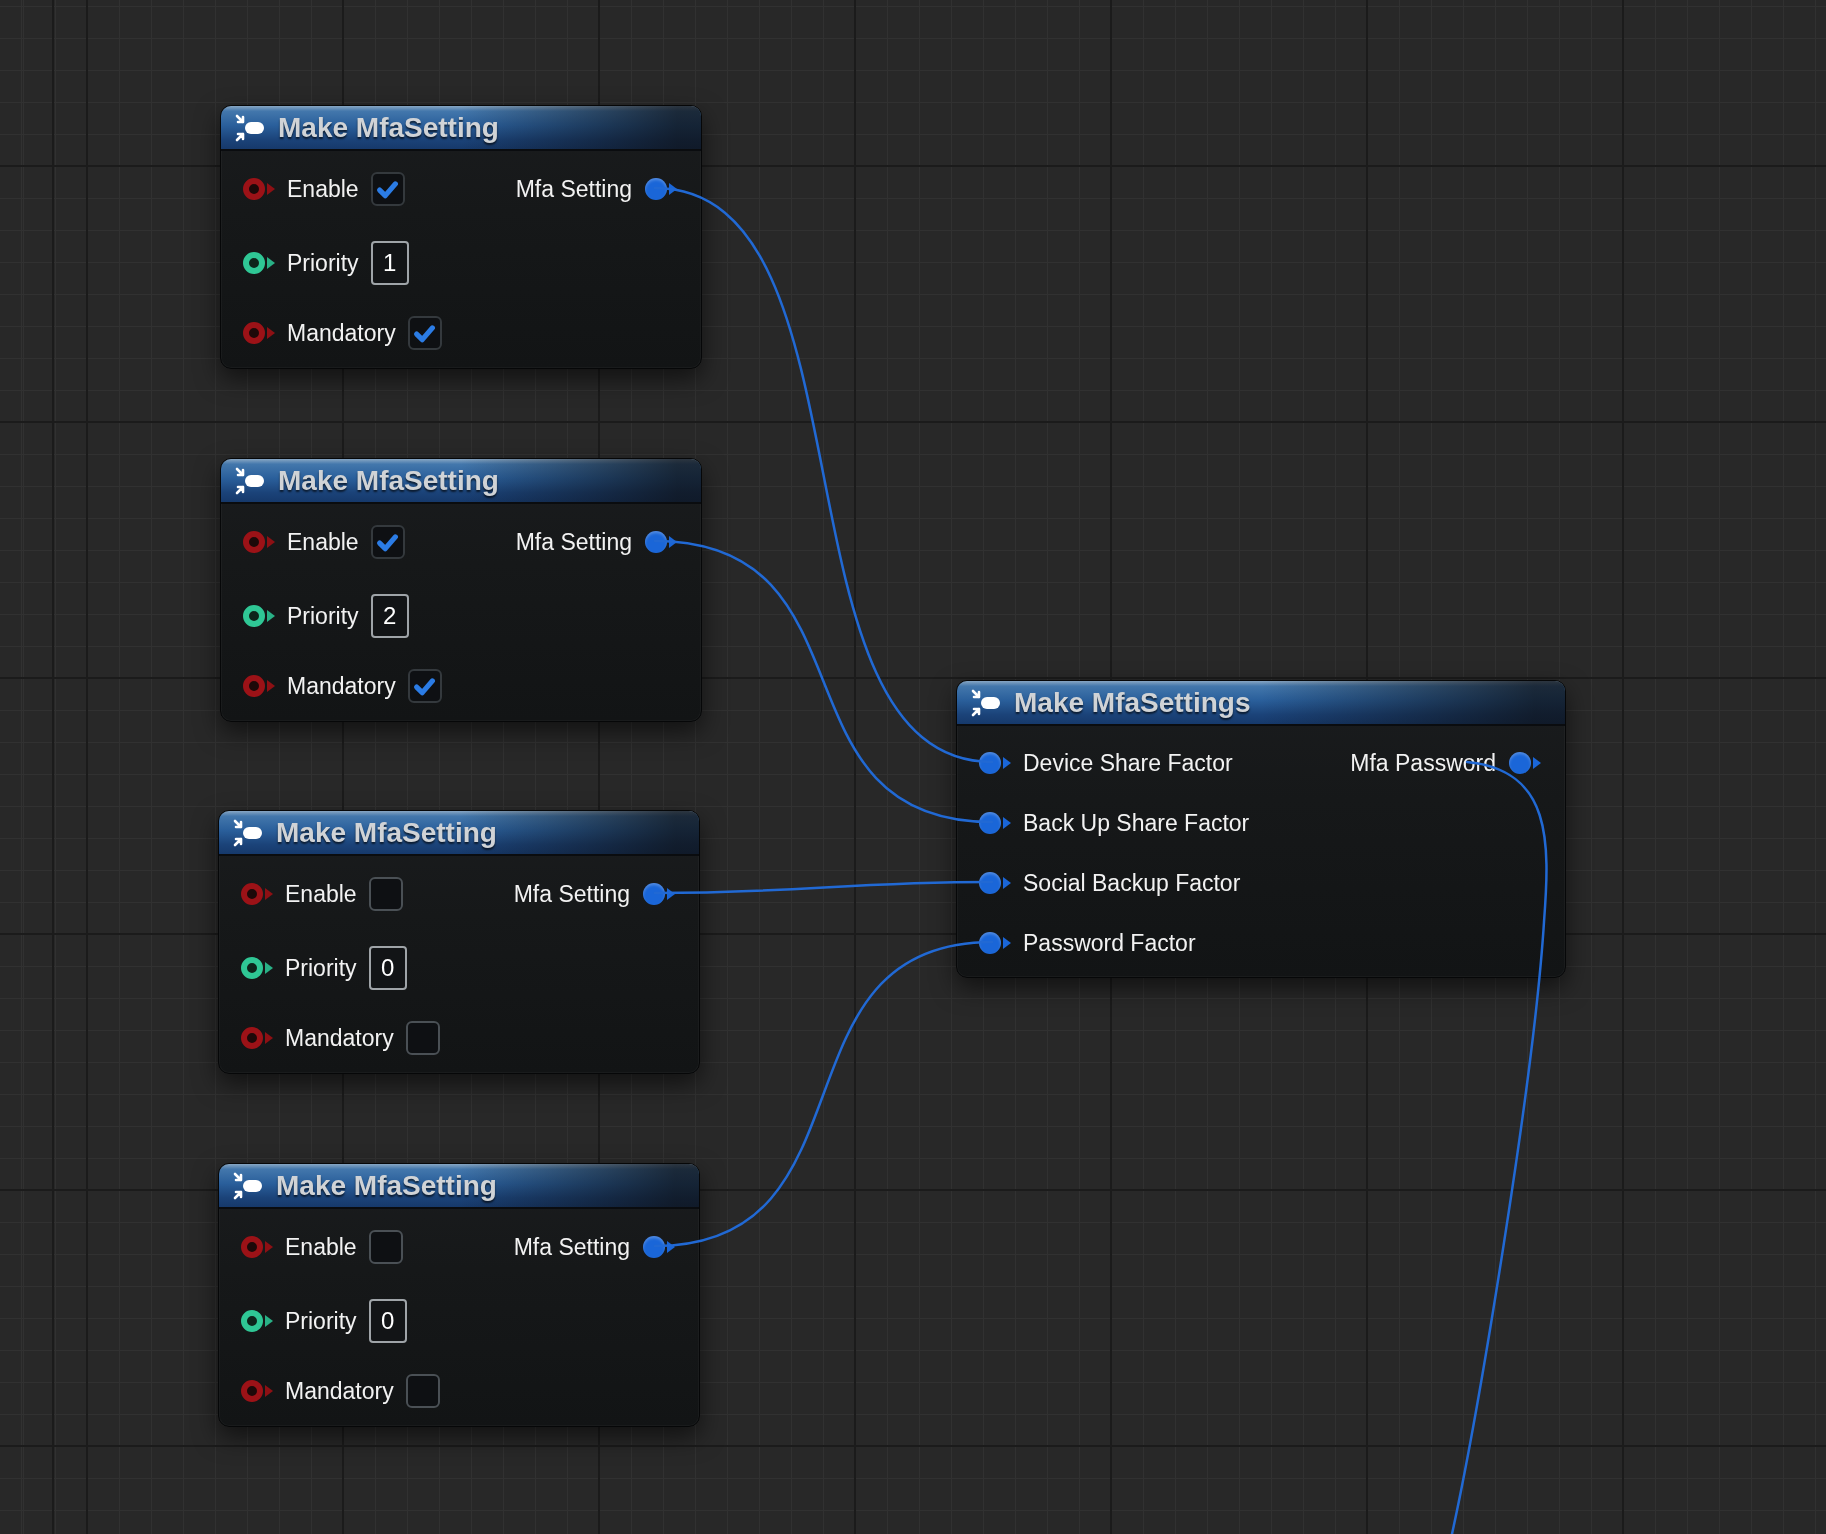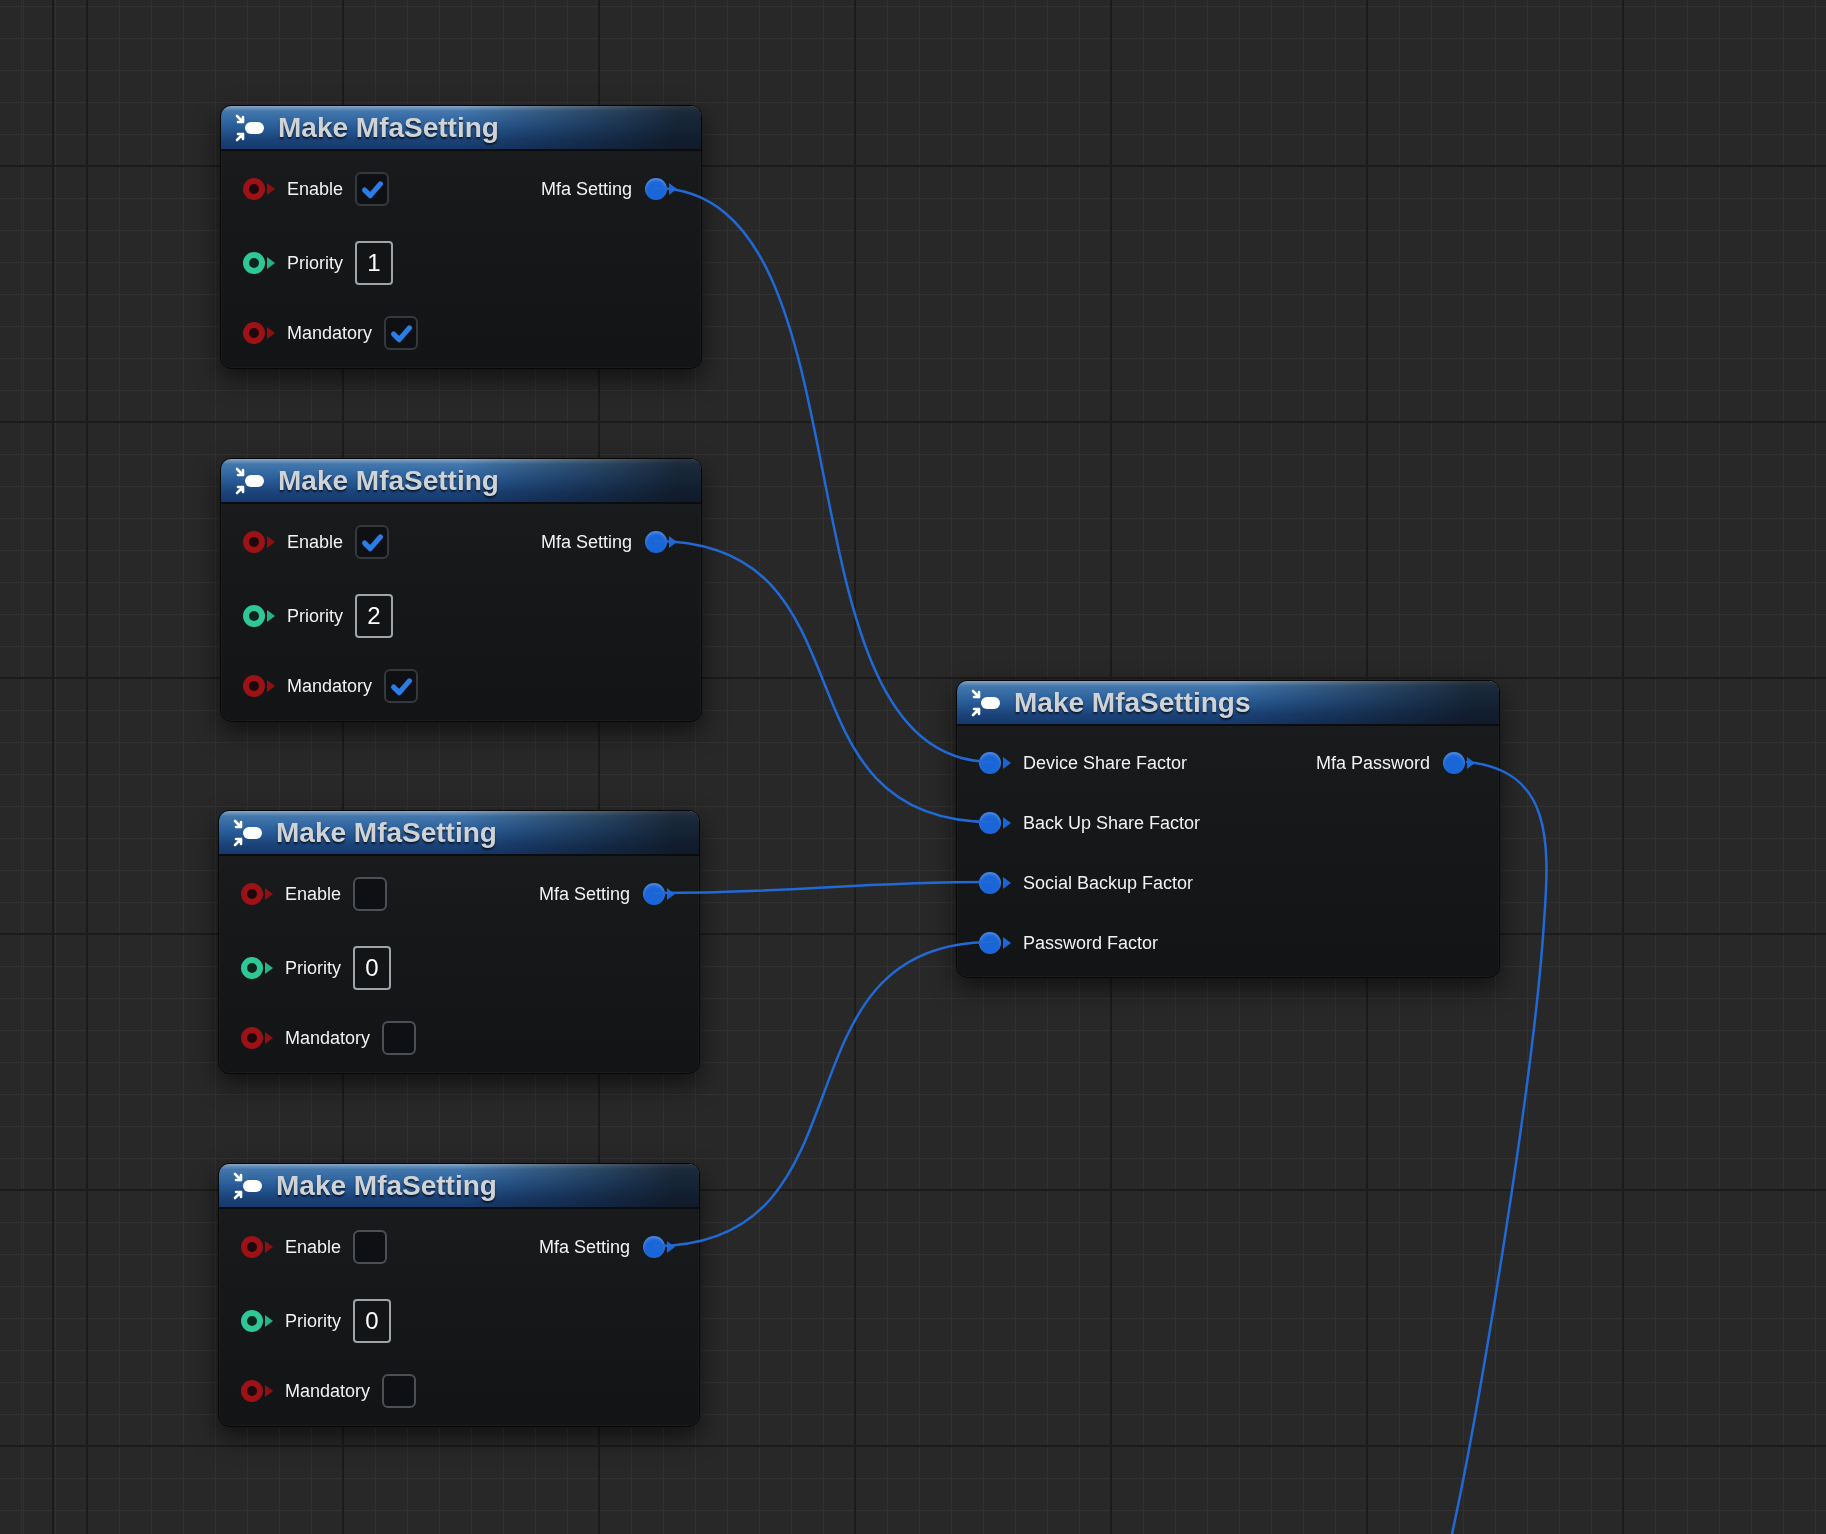--- a/index.html
+++ b/index.html
@@ -33,21 +33,21 @@
     cursor:move;
   }
   .make-icon{display:inline-flex;margin-left:14px;flex:none;}
   .node-title{
     margin-left:13px;color:#d0d3d6;font-size:28px;font-weight:700;
     text-shadow:0 2px 2px rgba(0,0,0,0.65);white-space:nowrap;
   }
   .node-body{position:absolute;left:0;top:45px;right:0;bottom:0;}
   .n-row{position:absolute;left:22px;height:36px;display:flex;align-items:center;}
   .n-row.out{left:auto;right:24px;}
-  .row-label{color:#f2f2f2;font-size:18px;white-space:nowrap;margin-left:12px;}
+  .row-label{color:#f2f2f2;font-size:23px;white-space:nowrap;margin-left:12px;}
   .n-row.out .row-label{margin-left:12px;margin-right:13px;}
   
   .pin{display:inline-flex;align-items:center;flex:none;cursor:crosshair;}
   .pin .pc{width:22px;height:22px;border-radius:50%;box-sizing:border-box;flex:none;}
   .pin .pt{width:0;height:0;border-top:6px solid transparent;border-bottom:6px solid transparent;margin-left:2px;flex:none;}
   .pin.bool .pc{border:6px solid #9c1217;background:#1d0909;}
   .pin.bool .pt{border-left:8px solid #8d1014;}
   .pin.int .pc{border:6px solid #2fc795;background:#0e241b;}
   .pin.int .pt{border-left:8px solid #29b186;}
   .pin.struct .pc{background:#1a66d8;box-shadow:inset 0 2px 3px rgba(255,255,255,0.25);}
@@ -269,21 +269,21 @@
       <div class="n-row out" style="top:20px">
         <span class="row-label">Mfa Setting</span>
         <span class="pin struct">
             <i class="pc"></i>
             <i class="pt"></i>
           </span>
       </div>
     </div>
   </div>
 
-  <div class="node" style="left: 956px; top: 680px; width: 544px; height: 298px; padding-left: 16px;">
+  <div class="node" style="left: 956px; top: 680px; width: 610px; height: 298px; padding-left: 16px;">
     <div class="node-header">
       <span class="make-icon">
         <svg width="30" height="36" viewBox="0 0 30 36">
           <path class="arrowline" d="M2 6 L8 12 M8 12 L8 7 M8 12 L3 12"></path>
           <path class="arrowline" d="M2 30 L8 24 M8 24 L8 29 M8 24 L3 24"></path>
           <rect x="10" y="12" width="19" height="12" rx="6" fill="#ffffff"></rect>
         </svg>
       </span>
       <span class="node-title">Make MfaSettings</span>
     </div>

